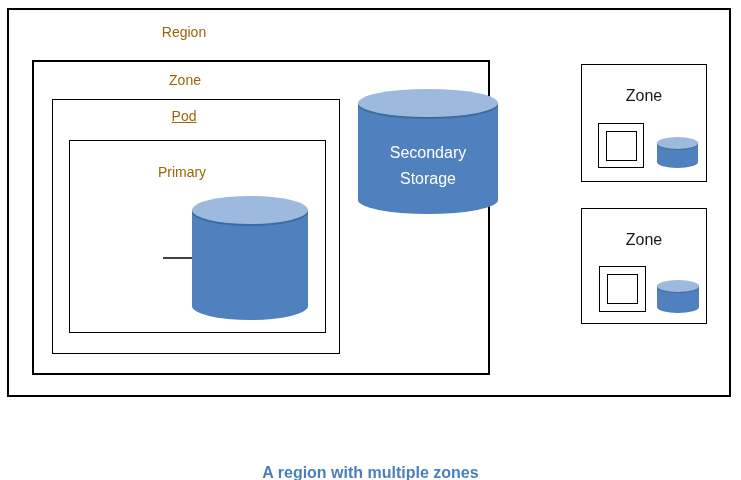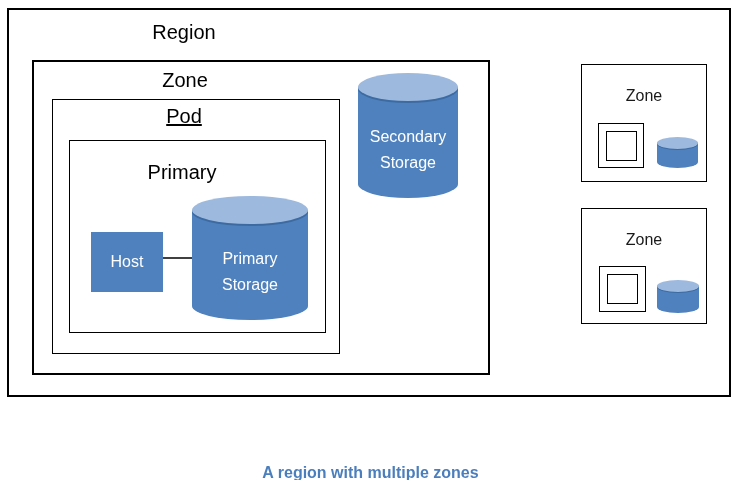--- a/index.html
+++ b/index.html
@@ -14,22 +14,22 @@
   .box {
     position: absolute;
     box-sizing: border-box;
     background: transparent;
   }
   .b2   { border: 2px solid #000000; }
   .b15  { border: 1.6px solid #000000; }
   .lbl {
     position: absolute;
     transform: translateX(-50%);
-    font-size: 20px;
-    color: #000000;
+    font-size: 14px;
+    color: #a16207;
     white-space: nowrap;
     line-height: 19px;
   }
   .zone-small-lbl {
     position: absolute;
     left: 0; right: 0;
     text-align: center;
     font-size: 16px;
     color: #1a1a1a;
   }
@@ -71,21 +71,21 @@
     color: #ffffff;
     font-size: 16px;
     line-height: 26px;
     text-align: center;
     display: flex;
     align-items: center;
     justify-content: center;
   }
   
   .cyl-primary   { left: 192px; top: 196px; width: 116px; height: 124px; }
-  .cyl-secondary { left: 358px; top:  73px; width: 100px; height: 125px; }
+  .cyl-secondary { left: 358px; top:  89px; width: 140px; height: 125px; }
   .cyl-big .cyl-top  { height: 28px; }
   .cyl-big .cyl-body { top: 14px; border-radius: 0 0 50% 50% / 0 0 14px 14px; }
   .cyl-big .cyl-label { top: 28px; bottom: 0; padding: 0 14px; }
   
   .cyl-small .cyl-top  { height: 12px; box-shadow: 0 1px 0 0 #3d6ba1; }
   .cyl-small .cyl-body { top: 6px; border-radius: 0 0 50% 50% / 0 0 6px 6px; }
   .nested-icon {
     position: absolute;
     box-sizing: border-box;
     border: 1.6px solid #000000;
@@ -118,30 +118,26 @@
 
   <div class="box b2" style="left:32px; top:60px; width:458px; height:315px;"></div>
   <div class="lbl" style="left:185px; top:71px;">Zone</div>
 
   <div class="box b15" style="left:52px; top:99px; width:288px; height:255px;"></div>
   <div class="lbl" style="left:184px; top:107px;text-decoration:underline;">Pod</div>
 
   <div class="box b15" style="left:69px; top:140px; width:257px; height:193px;"></div>
   <div class="lbl" style="left:182px; top:163px;">Primary</div>
 
-  <div class="host">
-    <span>Host</span>
-  </div>
 
   <div class="connector"></div>
 
   <div class="cylinder cyl-big cyl-primary">
     <div class="cyl-body"></div>
     <div class="cyl-top"></div>
-    <div class="cyl-label">Primary Storage</div>
   </div>
 
   <div class="cylinder cyl-big cyl-secondary">
     <div class="cyl-body"></div>
     <div class="cyl-top"></div>
     <div class="cyl-label">Secondary Storage</div>
   </div>
 
   <div class="box b15" style="left:581px; top:64px; width:126px; height:118px;">
     <div class="zone-small-lbl" style="top:22px;">Zone</div>

